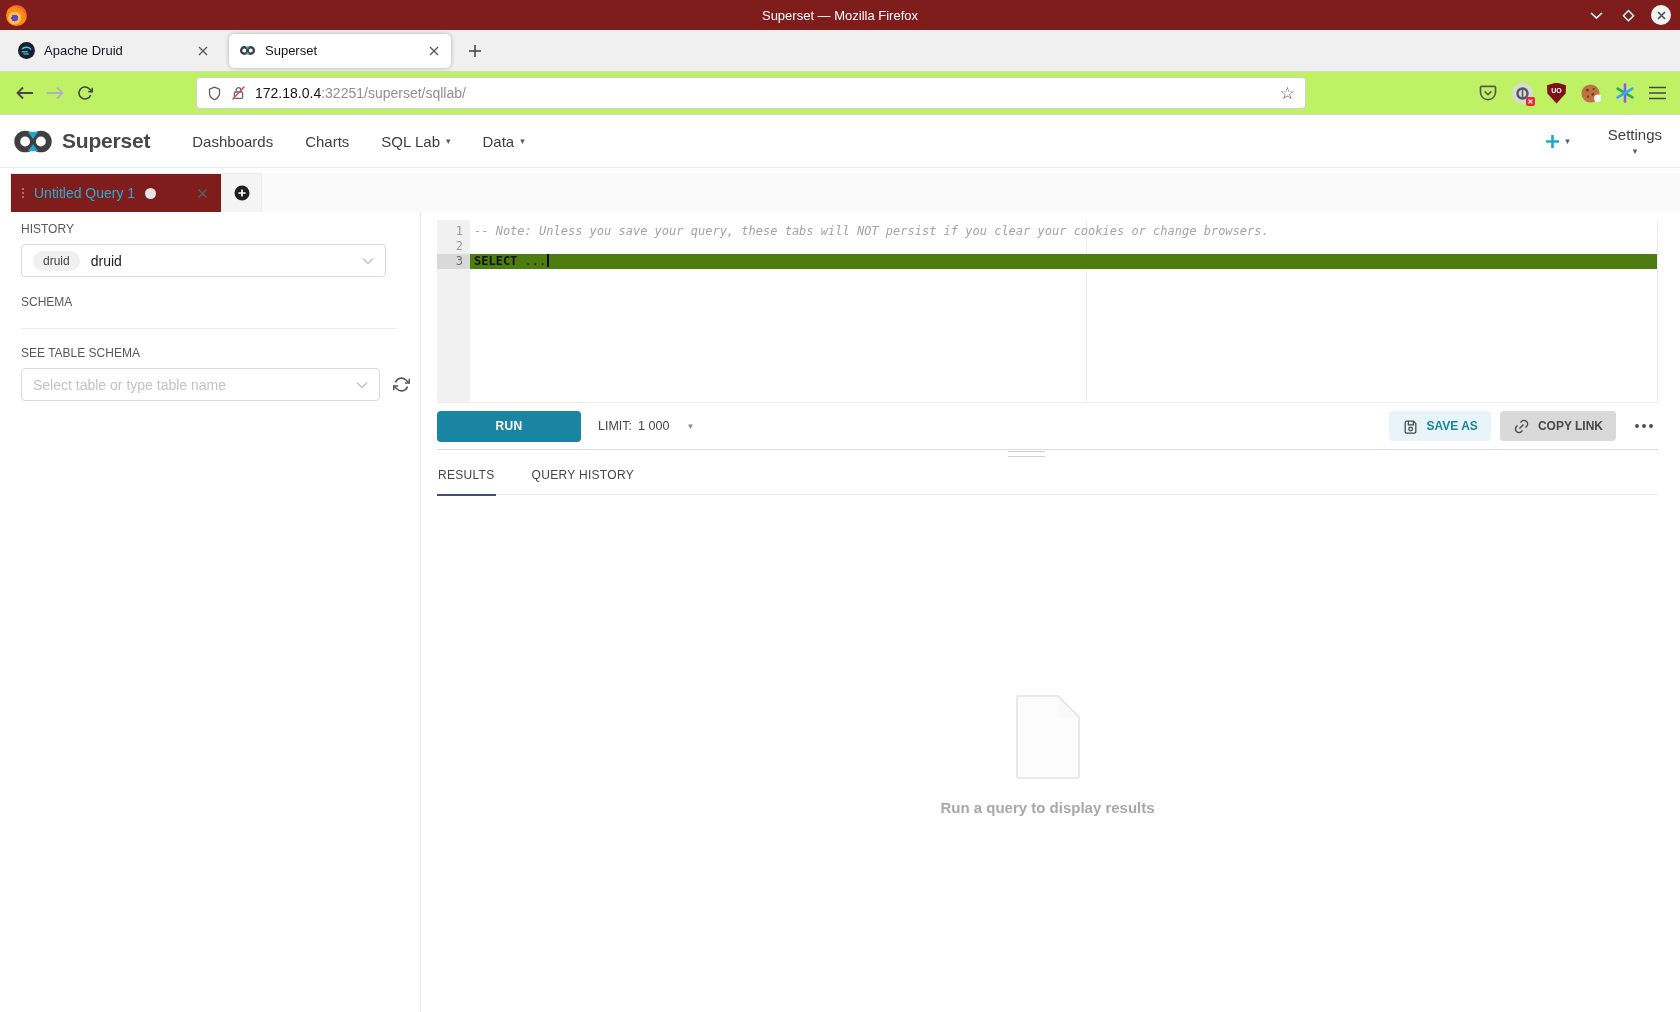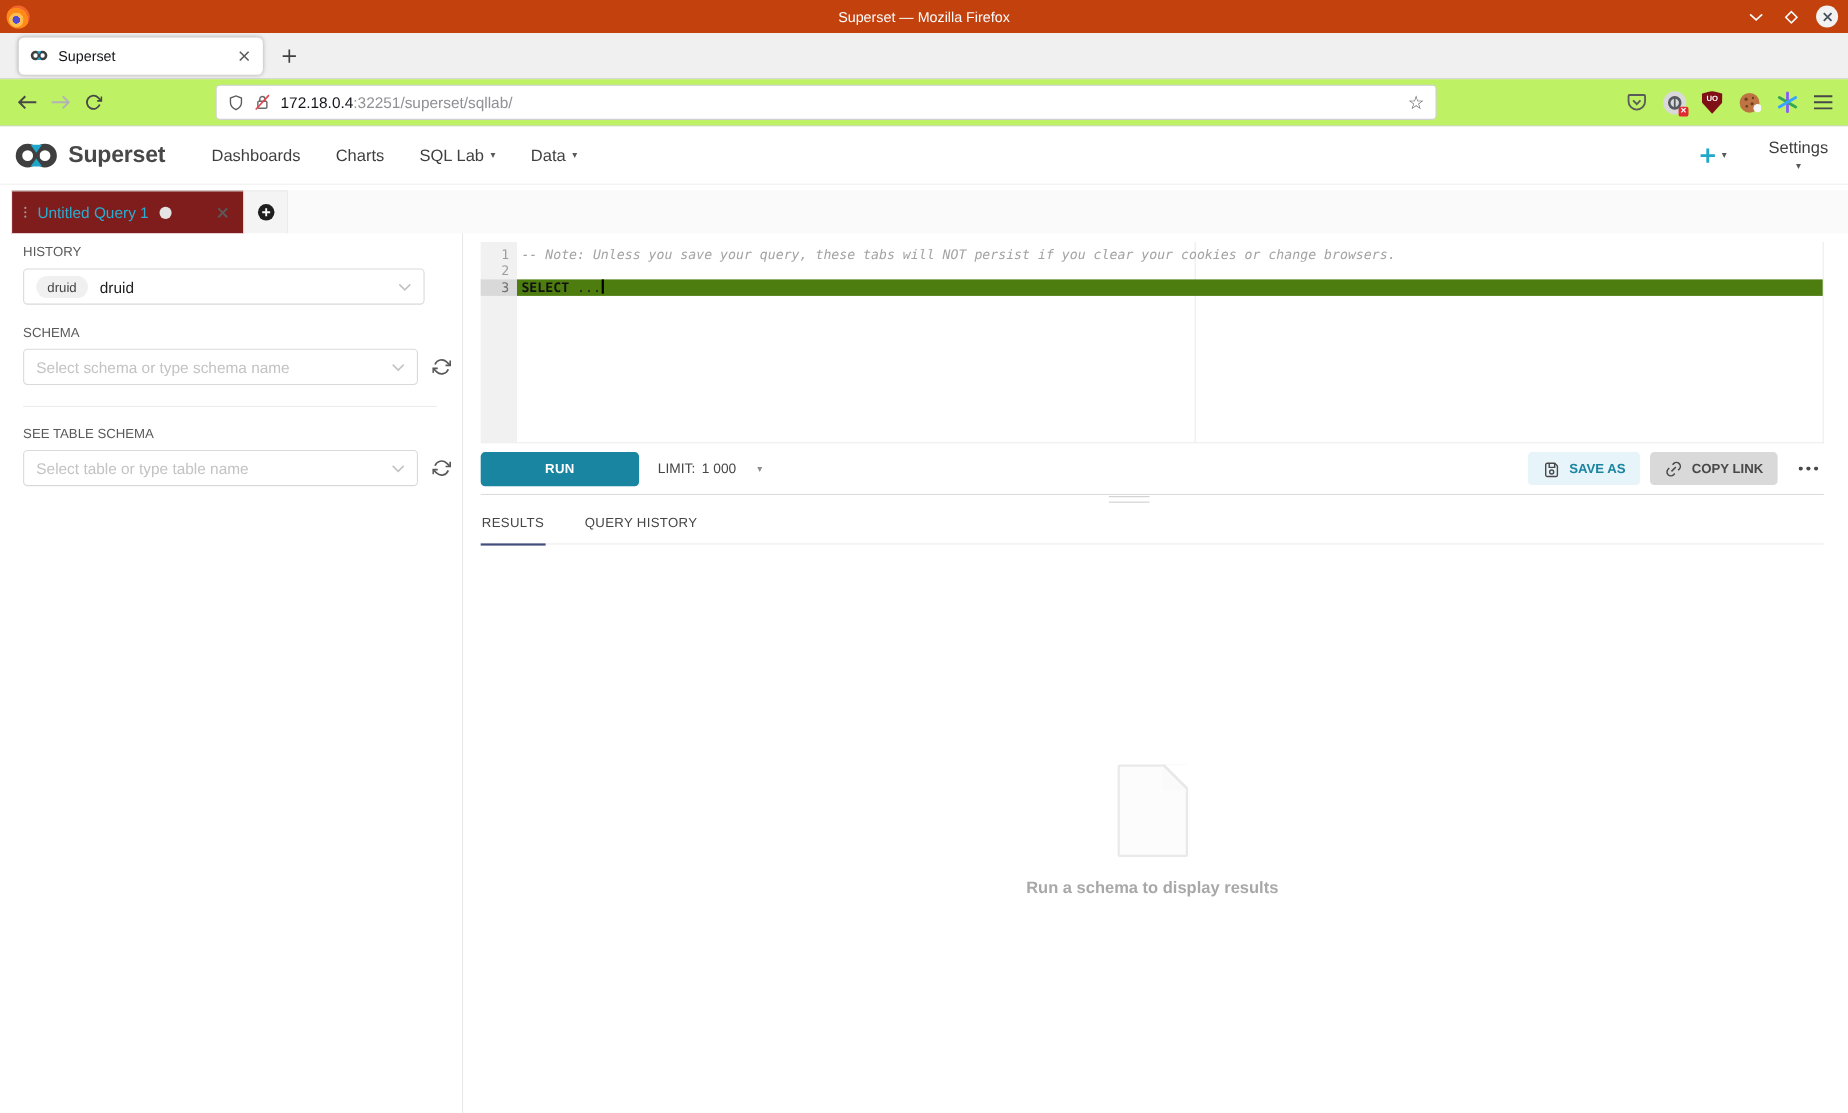--- a/index.html
+++ b/index.html
@@ -1,20 +1,20 @@
 <!DOCTYPE html>
 <html><head>
 <meta charset="utf-8">
 <style>
   * { margin:0; padding:0; box-sizing:border-box; }
   body { background:#2b2b2b; font-family:"Liberation Sans", sans-serif; }
   .stage { position:relative; width:1680px; height:1012px; background:#fff; overflow:hidden; }
 
   
-  .titlebar { height:30px; background:#c2410c; display:flex; align-items:center; position:relative; }
+  .titlebar { height:30px; background:#7f1d1d; display:flex; align-items:center; position:relative; }
   .fx-logo { width:21px; height:21px; border-radius:50%; margin-left:6px; z-index:1;
     background: radial-gradient(circle at 42% 62%, #514bd4 0 19%, #ffbd4f 20% 36%, #ff8a18 37% 60%, #f3652a 61% 82%, #e8452c 83% 100%); }
   .tb-title { position:absolute; left:0; right:0; text-align:center; color:#fbfbfe; font-size:13px; }
   .win-controls { margin-left:auto; display:flex; align-items:center; gap:14px; padding-right:9px; z-index:1; }
   .winbtn { display:flex; align-items:center; justify-content:center; width:18px; height:18px; }
   .win-close { width:20px; height:20px; background:#f2f2f2; border-radius:50%; }
 
   
   .tabbar { height:42px; background:#f0f0f1; border-bottom:1px solid #d4d4d6; display:flex; align-items:center; padding-left:8px; }
   .btab { width:212px; height:34px; border-radius:5px; display:flex; align-items:center; padding:0 6px 0 10px; gap:9px; }
@@ -137,20 +137,34 @@
       </div>
       <div class="winbtn win-close">
         <svg width="9" height="9" viewBox="0 0 9 9">
             <path d="M1 1 L8 8 M8 1 L1 8" stroke="#474f58" stroke-width="1.6"></path>
           </svg>
       </div>
     </div>
   </div>
 
   <div class="tabbar">
+    <div class="btab">
+      <svg class="druid-fav" viewBox="0 0 17 17">
+        <circle cx="8.5" cy="8.5" r="8.5" fill="#1b1e2e"></circle>
+        <path d="M4 7 a5 3.6 0 0 1 9 0.6" fill="none" stroke="#2bd9e8" stroke-width="1.3"></path>
+        <path d="M3.6 9.8 h6.2" stroke="#2bd9e8" stroke-width="1.2"></path>
+        <path d="M5.4 12 h5.4" stroke="#2bd9e8" stroke-width="1.2"></path>
+      </svg>
+      <span class="btab-label">Apache Druid</span>
+      <span class="tab-close">
+        <svg width="10" height="10" viewBox="0 0 10 10">
+            <path d="M1 1 L9 9 M9 1 L1 9" stroke="#5a5a5a" stroke-width="1.4"></path>
+          </svg>
+      </span>
+    </div>
     <div class="btab active">
       <svg class="superset-fav" viewBox="0 0 64 40">
         <circle cx="20" cy="20" r="12" fill="none" stroke="#3f3f3f" stroke-width="9"></circle>
         <circle cx="44" cy="20" r="12" fill="none" stroke="#3f3f3f" stroke-width="9"></circle>
         <polygon points="24,5 40,5 32,16" fill="#20a7c9"></polygon>
         <polygon points="24,35 40,35 32,24" fill="#20a7c9"></polygon>
       </svg>
       <span class="btab-label">Superset</span>
       <span class="tab-close">
         <svg width="10" height="10" viewBox="0 0 10 10">
@@ -300,37 +314,20 @@
           <span class="selval">druid</span>
           <span class="sel-caret">
             <svg width="12" height="8" viewBox="0 0 12 8">
                 <polyline points="1,1.5 6,6.5 11,1.5" fill="none" stroke="#c2c2c2" stroke-width="1.4"></polyline>
               </svg>
           </span>
         </div>
       </div>
 
       <div class="fieldlabel">SCHEMA</div>
-      <div class="selectrow">
-        <div class="select">
-          <span class="ph">Select schema or type schema name</span>
-          <span class="sel-caret">
-            <svg width="12" height="8" viewBox="0 0 12 8">
-                <polyline points="1,1.5 6,6.5 11,1.5" fill="none" stroke="#c2c2c2" stroke-width="1.4"></polyline>
-              </svg>
-          </span>
-        </div>
-        <span class="sync-btn">
-          <svg width="17" height="17" viewBox="0 0 24 24" fill="none" stroke="#595959" stroke-width="2.2">
-              <polyline points="23 4 23 10 17 10"></polyline>
-              <polyline points="1 20 1 14 7 14"></polyline>
-              <path d="M3.51 9a9 9 0 0 1 14.85-3.36L23 10M1 14l4.64 4.36A9 9 0 0 0 20.49 15"></path>
-            </svg>
-        </span>
-      </div>
 
       <div class="sb-divider"></div>
 
       <div class="fieldlabel">SEE TABLE SCHEMA</div>
       <div class="selectrow">
         <div class="select">
           <span class="ph">Select table or type table name</span>
           <span class="sel-caret">
             <svg width="12" height="8" viewBox="0 0 12 8">
                 <polyline points="1,1.5 6,6.5 11,1.5" fill="none" stroke="#c2c2c2" stroke-width="1.4"></polyline>
@@ -403,18 +400,18 @@
 
       <div class="resulttabs">
         <div class="rtab active">RESULTS</div>
         <div class="rtab">QUERY HISTORY</div>
       </div>
 
       <div class="empty">
         <div class="doc-icon">
             <div class="doc-fold"></div>
           </div>
-        <div class="empty-text">Run a schema to display results</div>
+        <div class="empty-text">Run a query to display results</div>
       </div>
 
     </section>
   </div>
 </div>
 
 </body></html>

